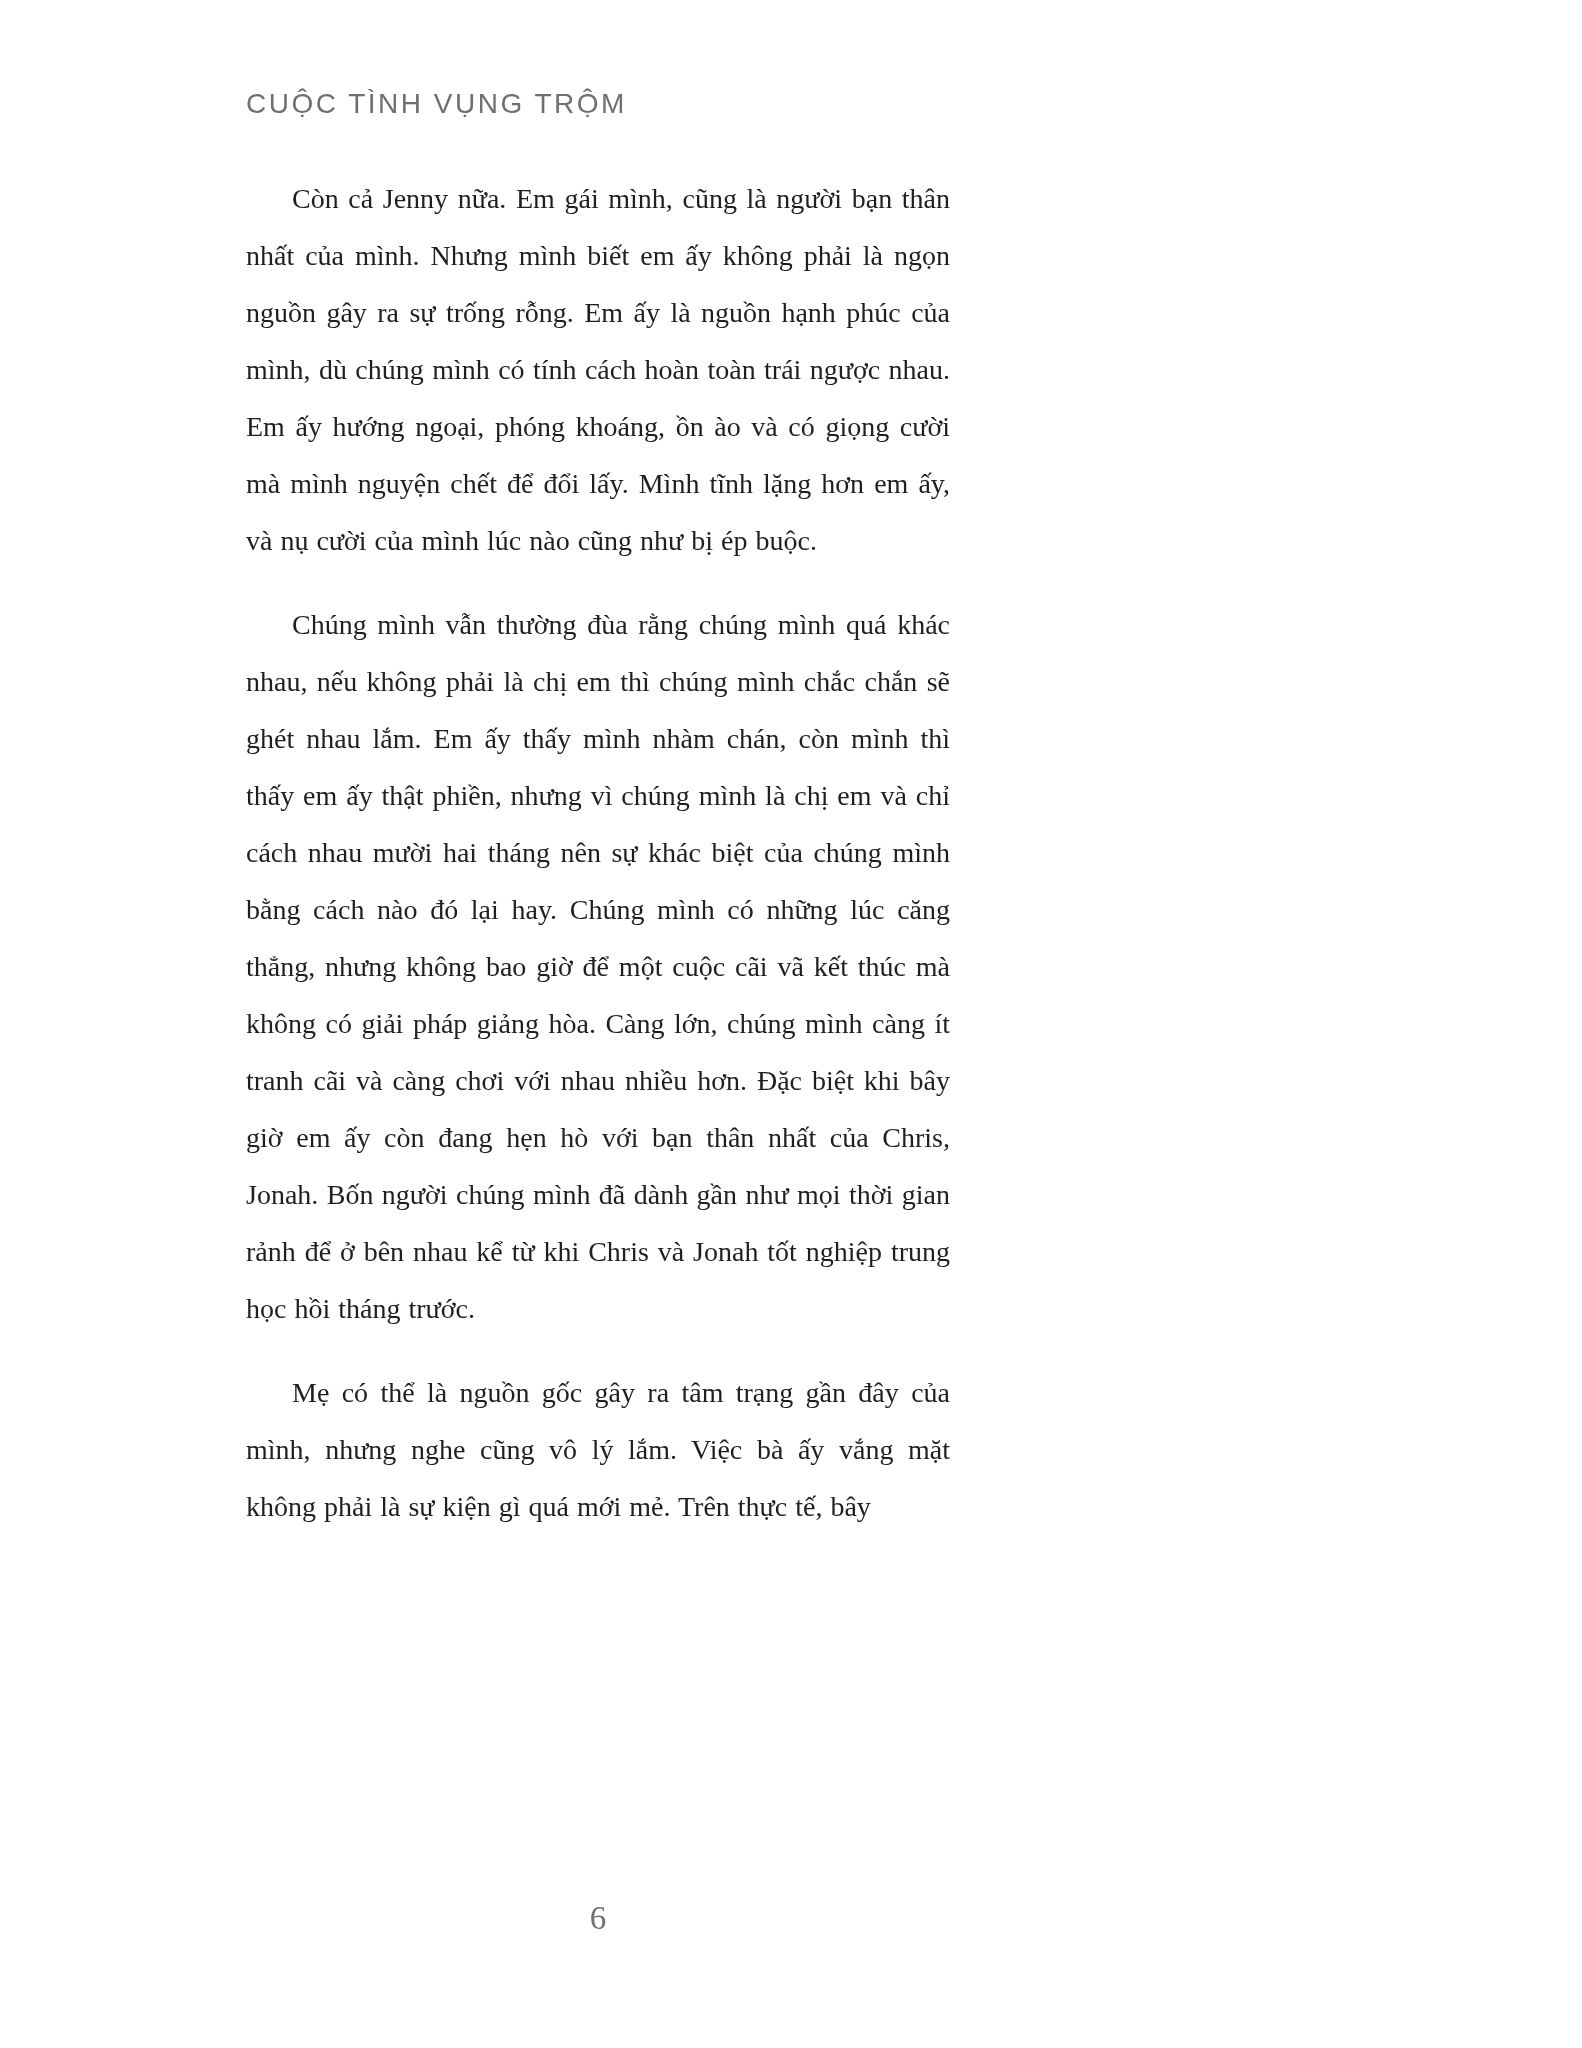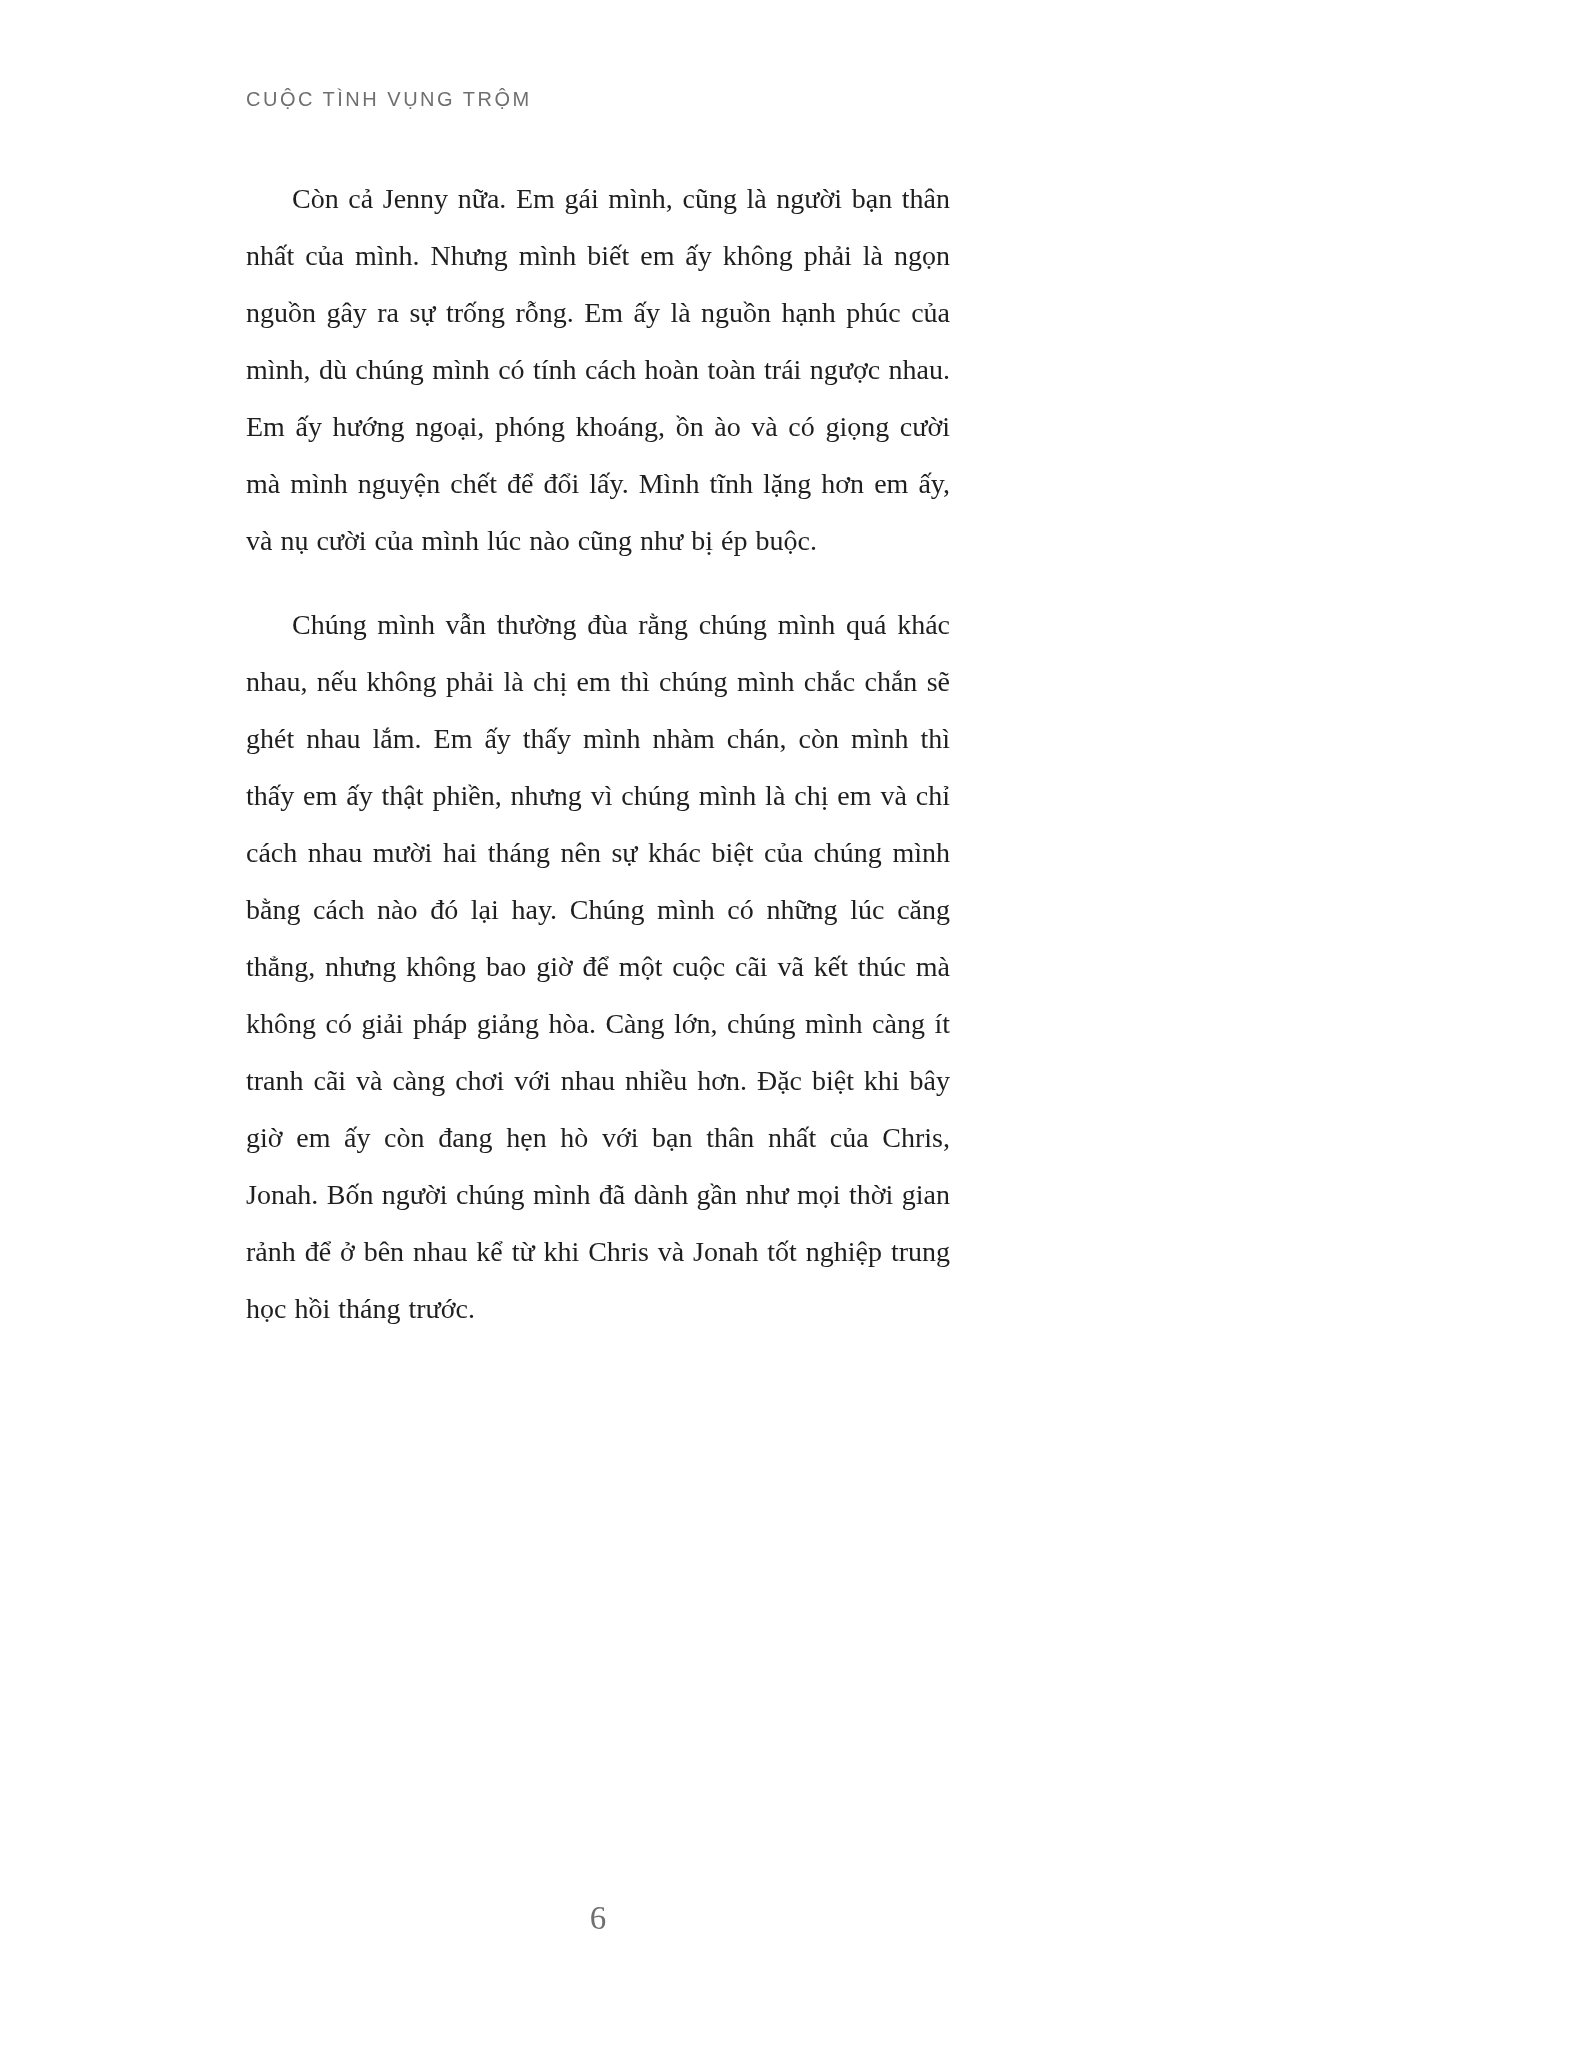--- a/index.html
+++ b/index.html
@@ -13,21 +13,21 @@
     height: 2048px;
     background: var(--bg, #ffffff);
     font-family: "Liberation Serif", serif;
     overflow: hidden;
   }
   .running-header {
     position: absolute;
     left: 246px;
     top: 88px;
     font-family: "Liberation Sans", sans-serif;
-    font-size: 20px;
+    font-size: 28px;
     font-weight: 400;
     letter-spacing: 2.5px;
     color: var(--header-color, #6f6f6f);
     white-space: nowrap;
   }
   .body-text {
     position: absolute;
     left: 246px;
     top: 170px;
     width: 704px;
@@ -54,17 +54,18 @@
 </head>
 <body>
 
 <div class="page">
 
   <div class="running-header">CUỘC TÌNH VỤNG TRỘM</div>
 
   <div class="body-text">
     <p>Còn cả Jenny nữa. Em gái mình, cũng là người bạn thân nhất của mình. Nhưng mình biết em ấy không phải là ngọn nguồn gây ra sự trống rỗng. Em ấy là nguồn hạnh phúc của mình, dù chúng mình có tính cách hoàn toàn trái ngược nhau. Em ấy hướng ngoại, phóng khoáng, ồn ào và có giọng cười mà mình nguyện chết để đổi lấy. Mình tĩnh lặng hơn em ấy, và nụ cười của mình lúc nào cũng như bị ép buộc.</p>
     <p>Chúng mình vẫn thường đùa rằng chúng mình quá khác nhau, nếu không phải là chị em thì chúng mình chắc chắn sẽ ghét nhau lắm. Em ấy thấy mình nhàm chán, còn mình thì thấy em ấy thật phiền, nhưng vì chúng mình là chị em và chỉ cách nhau mười hai tháng nên sự khác biệt của chúng mình bằng cách nào đó lại hay. Chúng mình có những lúc căng thẳng, nhưng không bao giờ để một cuộc cãi vã kết thúc mà không có giải pháp giảng hòa. Càng lớn, chúng mình càng ít tranh cãi và càng chơi với nhau nhiều hơn. Đặc biệt khi bây giờ em ấy còn đang hẹn hò với bạn thân nhất của Chris, Jonah. Bốn người chúng mình đã dành gần như mọi thời gian rảnh để ở bên nhau kể từ khi Chris và Jonah tốt nghiệp trung học hồi tháng trước.</p>
+    <p>Mẹ có thể là nguồn gốc gây ra tâm trạng gần đây của mình, nhưng nghe cũng vô lý lắm. Việc bà ấy vắng mặt không phải là sự kiện gì quá mới mẻ. Trên thực tế, bây</p>
   </div>
 
   <div class="page-number">6</div>
 
 </div>
 
 </body></html>

